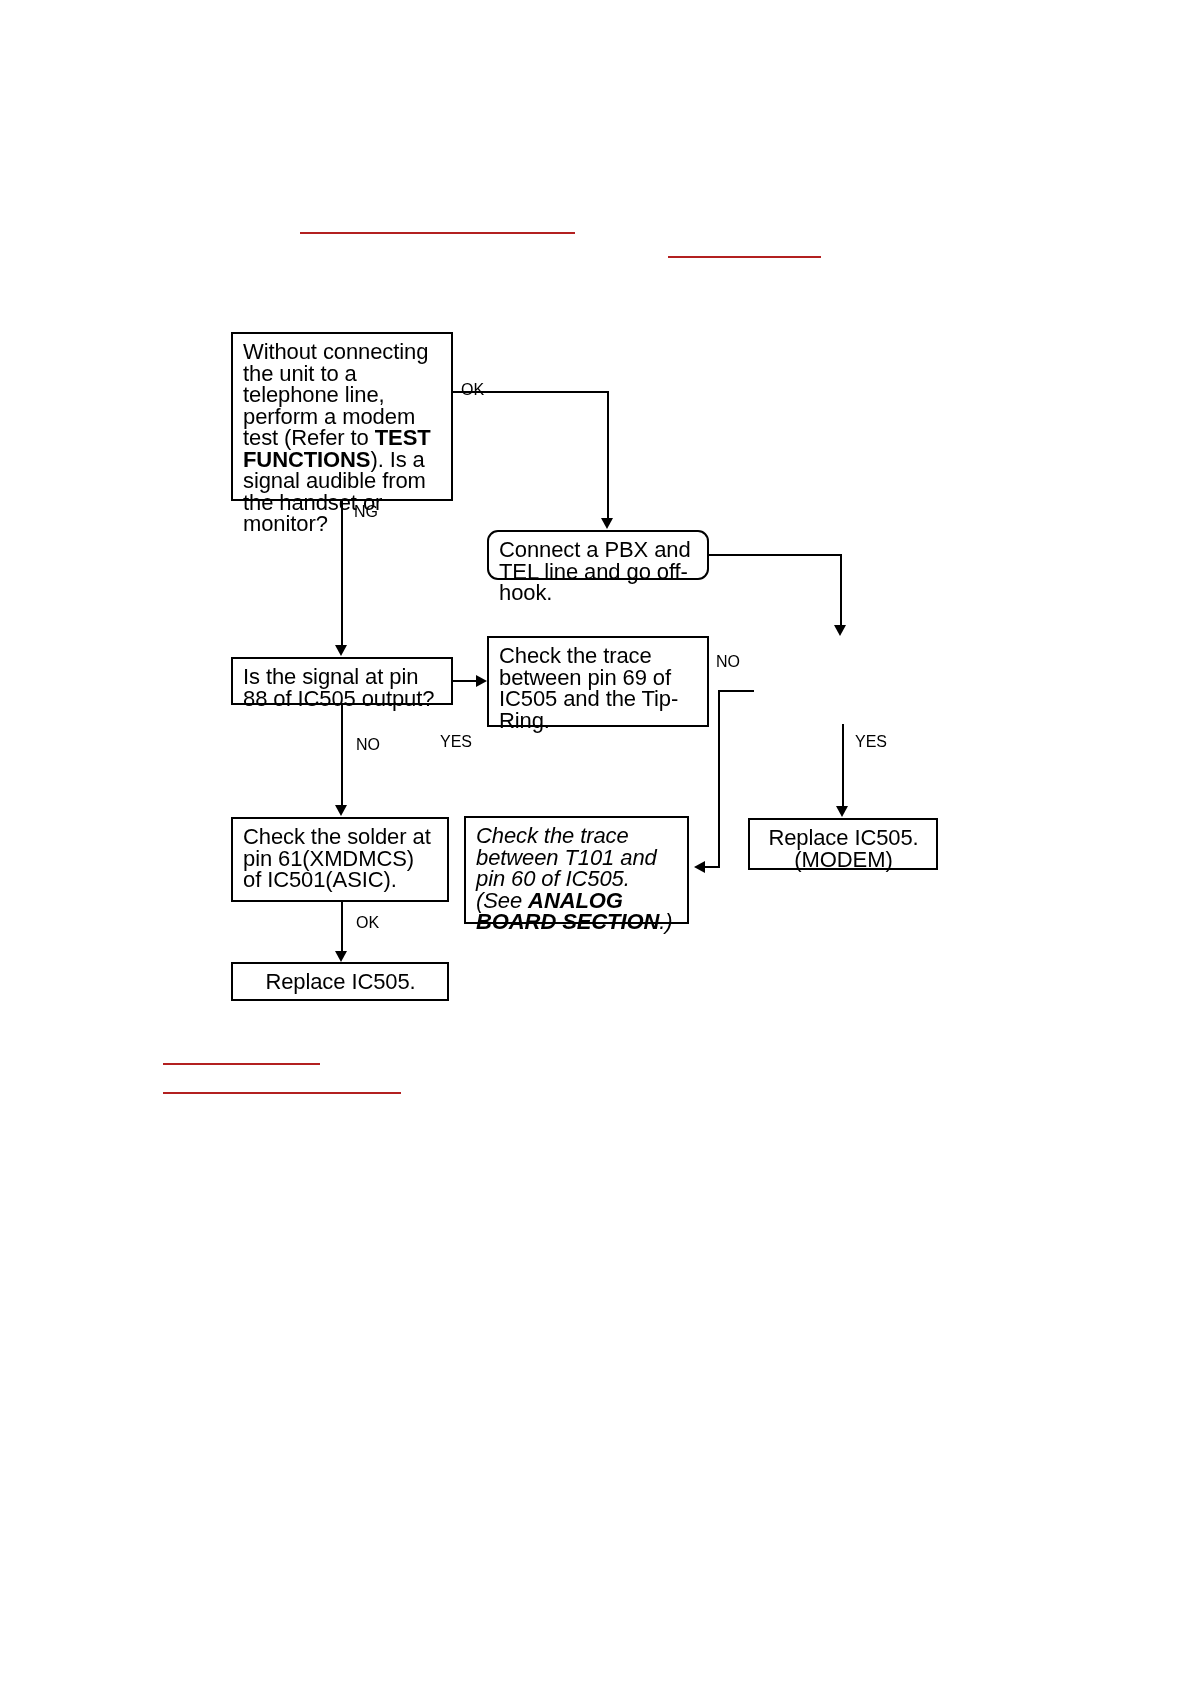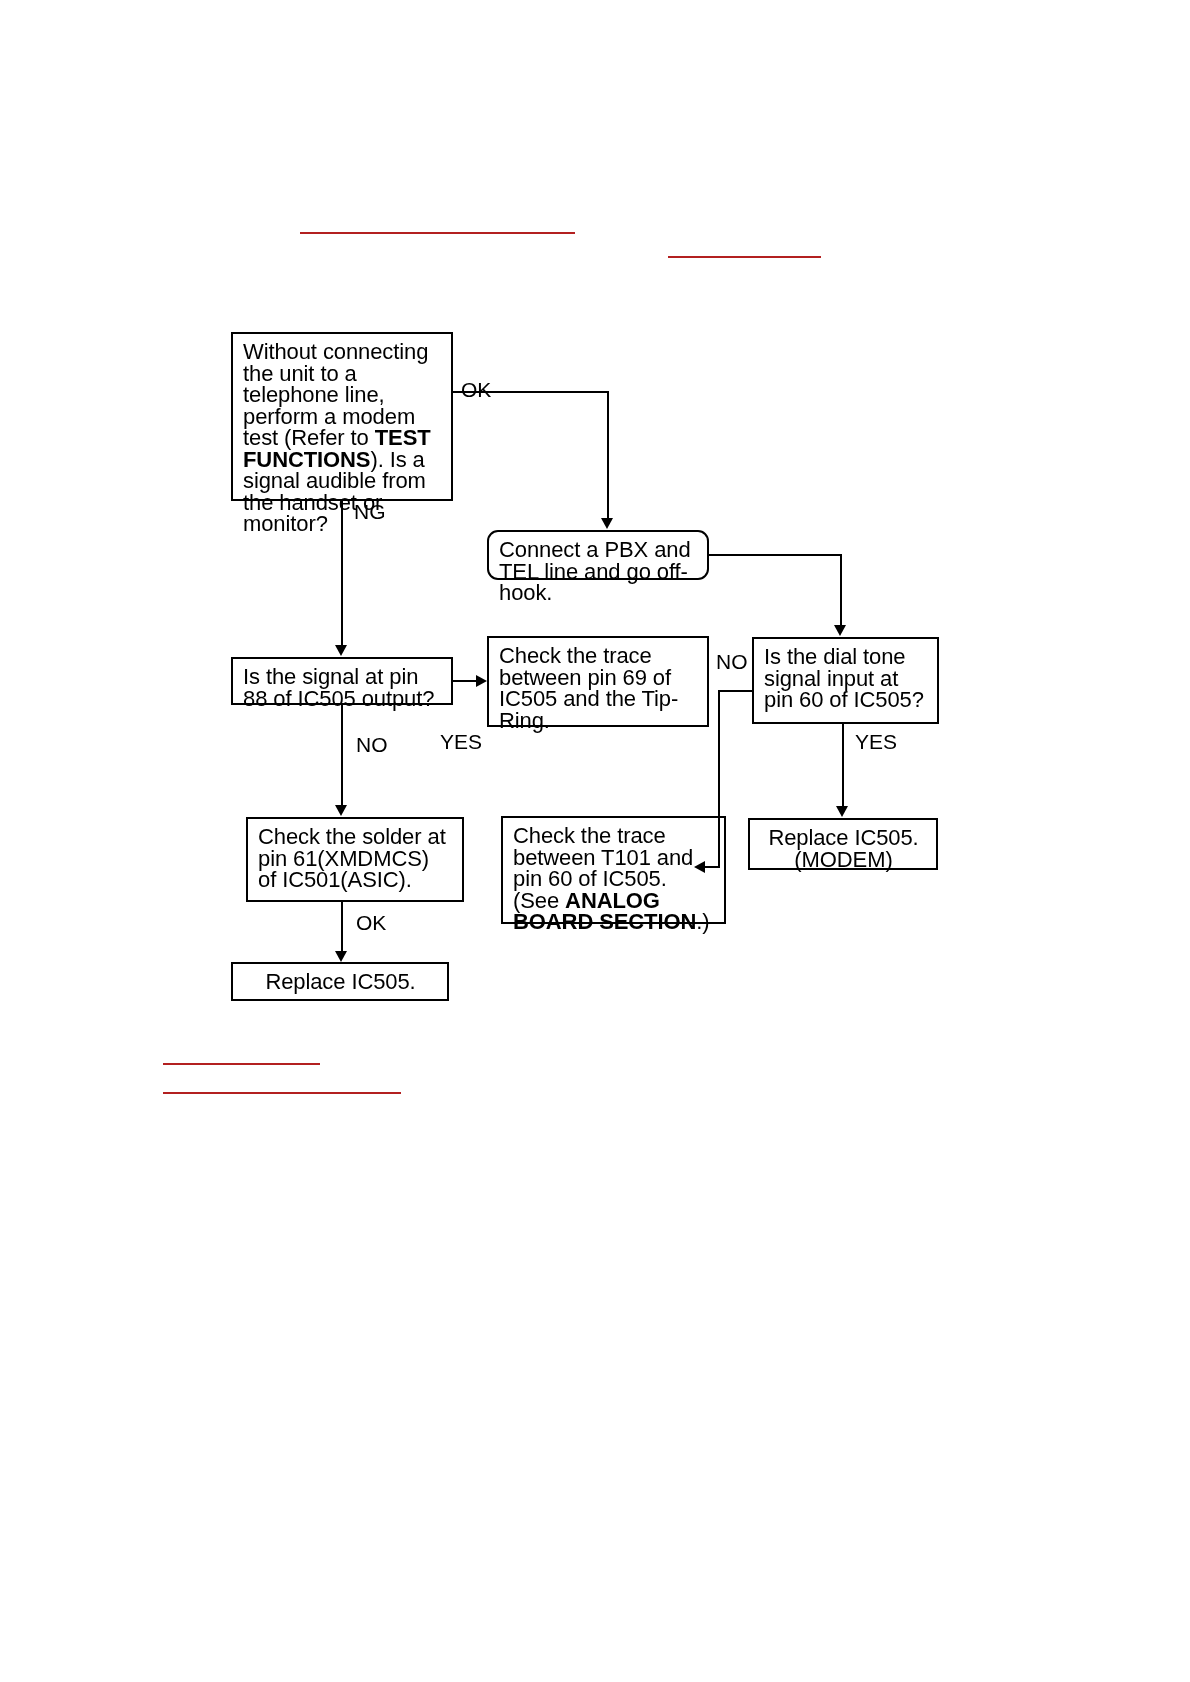--- a/index.html
+++ b/index.html
@@ -30,38 +30,38 @@
     letter-spacing:-0.1px;
   }
   .box.center{ text-align:center; }
   .box b{font-weight:bold;}
 
   #box-modem-test{left:231px;top:332px;width:222px;height:169px;}
   #box-connect-pbx{left:487px;top:530px;width:222px;height:50px;border-radius:11px;}
   #box-signal-pin69{left:231px;top:657px;width:222px;height:48px;}
   #box-check-trace-69{left:487px;top:636px;width:222px;height:91px;}
   #box-dial-tone{left:752px;top:637px;width:187px;height:87px;}
-  #box-check-solder{left:231px;top:817px;width:218px;height:85px;margin-left:15px;}
-  #box-check-trace-t101{left:501px;top:816px;width:225px;height:108px;}
+  #box-check-solder{left:231px;top:817px;width:218px;height:85px;}
+  #box-check-trace-t101{left:464px;top:816px;width:225px;height:108px;font-style:italic;}
   #box-replace-modem{left:748px;top:818px;width:190px;height:52px;}
   #box-replace-ic505{left:231px;top:962px;width:218px;height:39px;}
 
   
   .ln{position:absolute;background:#000;}
   .ln.v{width:2px;}
   .ln.h{height:2px;}
 
   
   .arrow{position:absolute;width:0;height:0;}
   .arrow.down{border-left:6px solid transparent;border-right:6px solid transparent;border-top:11px solid #000;}
   .arrow.right{border-top:6px solid transparent;border-bottom:6px solid transparent;border-left:11px solid #000;}
   .arrow.left{border-top:6px solid transparent;border-bottom:6px solid transparent;border-right:11px solid #000;}
 
   
-  .lbl{position:absolute;font-size:21px;line-height:18px;}
+  .lbl{position:absolute;font-size:16px;line-height:18px;}
 
   #lbl-ok-1{left:461px;top:381px;}
   #lbl-ng{left:354px;top:503px;}
   #lbl-no-left{left:356px;top:736px;}
   #lbl-yes-left{left:440px;top:733px;}
   #lbl-no-right{left:716px;top:653px;}
   #lbl-yes-right{left:855px;top:733px;}
   #lbl-ok-2{left:356px;top:914px;}
 </style>
 </head>
@@ -75,21 +75,20 @@
   <div class="rule" id="rule-bot-2"></div>
 
   <div class="box" id="box-modem-test">Without connecting the unit to a telephone line, perform a modem test (Refer to <b>TEST FUNCTIONS</b>). Is a signal audible from the handset or monitor?</div>
 
   <div class="box" id="box-connect-pbx">Connect a PBX and TEL line and go off-hook.</div>
 
   <div class="box" id="box-signal-pin69">Is the signal at pin 88 of IC505 output?</div>
 
   <div class="box" id="box-check-trace-69">Check the trace between pin 69 of IC505 and the Tip-Ring.</div>
 
-  <div class="box" id="box-dial-tone">Is the dial tone signal input at pin 60 of IC505?</div>
 
   <div class="box" id="box-check-solder">Check the solder at pin 61(XMDMCS) of IC501(ASIC).</div>
 
   <div class="box" id="box-check-trace-t101">Check the trace between T101 and pin 60 of IC505. (See <b>ANALOG BOARD SECTION</b>.)</div>
 
   <div class="box center" id="box-replace-modem">Replace IC505.<br>(MODEM)</div>
 
   <div class="box center" id="box-replace-ic505">Replace IC505.</div>
 
   <div class="ln h" style="left:453px;top:391px;width:156px;"></div>

